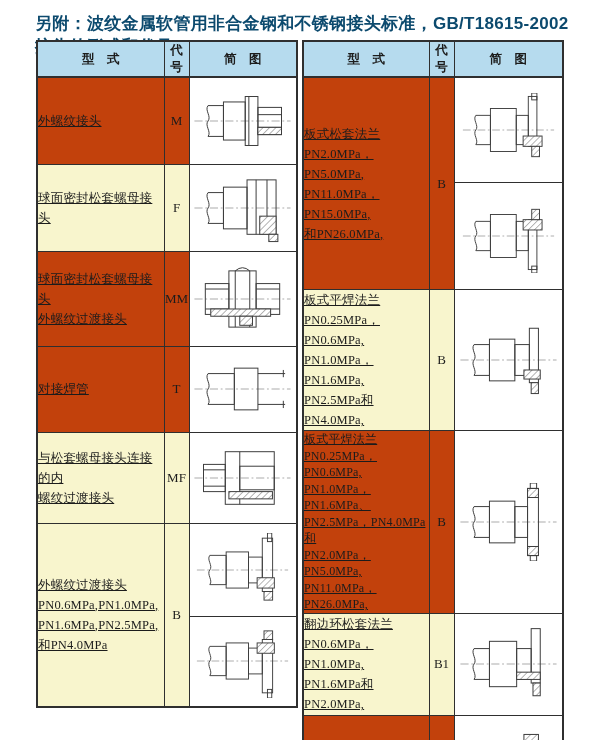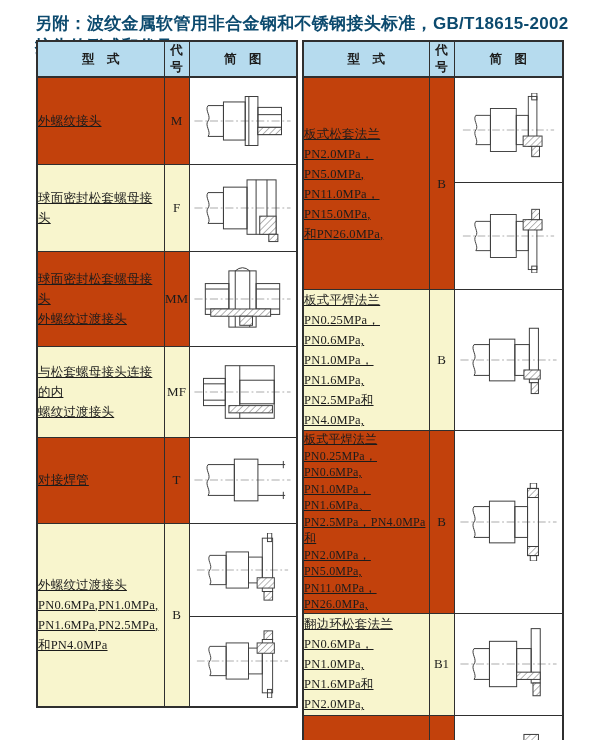--- a/index.html
+++ b/index.html
@@ -122,53 +122,53 @@
                 <line x1="63" y1="12" x2="63" y2="74"></line>
                 <rect x="70" y="26" width="26" height="34"></rect>
                 <line x1="70" y1="32" x2="96" y2="32"></line>
                 <line x1="70" y1="54" x2="96" y2="54"></line>
                 <rect x="20" y="54" width="66" height="8" class="h"></rect>
                 <rect x="52" y="62" width="14" height="10" class="h"></rect>
               </svg>
       </div>
           </td>
     </tr>
+    <tr style="height:86px">
+      <td class="tc">对接焊管</td>
+      <td class="cc">T</td>
+      <td class="dc">
+            <div class="dwrap">
+        <svg class="diag" viewBox="0 0 110 86">
+                <line x1="2" y1="43" x2="108" y2="43" class="c" stroke-dasharray="9 3 2 3"></line>
+                <path d="M46,26 H17 c-4,5 4,12 0,17 c-4,5 4,12 0,17 H46"></path>
+                <line x1="46" y1="26" x2="46" y2="60"></line>
+                <rect x="46" y="20" width="26" height="46"></rect>
+                <line x1="72" y1="26" x2="102" y2="26"></line>
+                <line x1="72" y1="60" x2="102" y2="60"></line>
+                <line x1="100" y1="22" x2="100" y2="30"></line>
+                <line x1="100" y1="56" x2="100" y2="64"></line>
+              </svg>
+      </div>
+          </td>
+    </tr>
     <tr style="height:91px">
       <td class="tc yel">与松套螺母接头连接的内
 螺纹过渡接头</td>
       <td class="cc yel">MF</td>
       <td class="dc">
             <div class="dwrap">
         <svg class="diag" viewBox="0 0 110 86">
                 <line x1="2" y1="43" x2="108" y2="43" class="c" stroke-dasharray="9 3 2 3"></line>
                 <rect x="12" y="28" width="24" height="30"></rect>
                 <line x1="12" y1="34" x2="36" y2="34"></line>
                 <line x1="12" y1="52" x2="36" y2="52"></line>
                 <rect x="36" y="14" width="54" height="58"></rect>
                 <line x1="52" y1="14" x2="52" y2="72"></line>
                 <rect x="52" y="30" width="38" height="26"></rect>
                 <rect x="40" y="58" width="48" height="8" class="h"></rect>
-              </svg>
-      </div>
-          </td>
-    </tr>
-    <tr style="height:86px">
-      <td class="tc">对接焊管</td>
-      <td class="cc">T</td>
-      <td class="dc">
-            <div class="dwrap">
-        <svg class="diag" viewBox="0 0 110 86">
-                <line x1="2" y1="43" x2="108" y2="43" class="c" stroke-dasharray="9 3 2 3"></line>
-                <path d="M46,26 H17 c-4,5 4,12 0,17 c-4,5 4,12 0,17 H46"></path>
-                <line x1="46" y1="26" x2="46" y2="60"></line>
-                <rect x="46" y="20" width="26" height="46"></rect>
-                <line x1="72" y1="26" x2="102" y2="26"></line>
-                <line x1="72" y1="60" x2="102" y2="60"></line>
-                <line x1="100" y1="22" x2="100" y2="30"></line>
-                <line x1="100" y1="56" x2="100" y2="64"></line>
               </svg>
       </div>
           </td>
     </tr>
     <tr style="height:183px">
       <td class="tc yel">外螺纹过渡接头
 PN0.6MPa,PN1.0MPa,
 PN1.6MPa,PN2.5MPa,
 和PN4.0MPa</td>
       <td class="cc yel">B</td>

